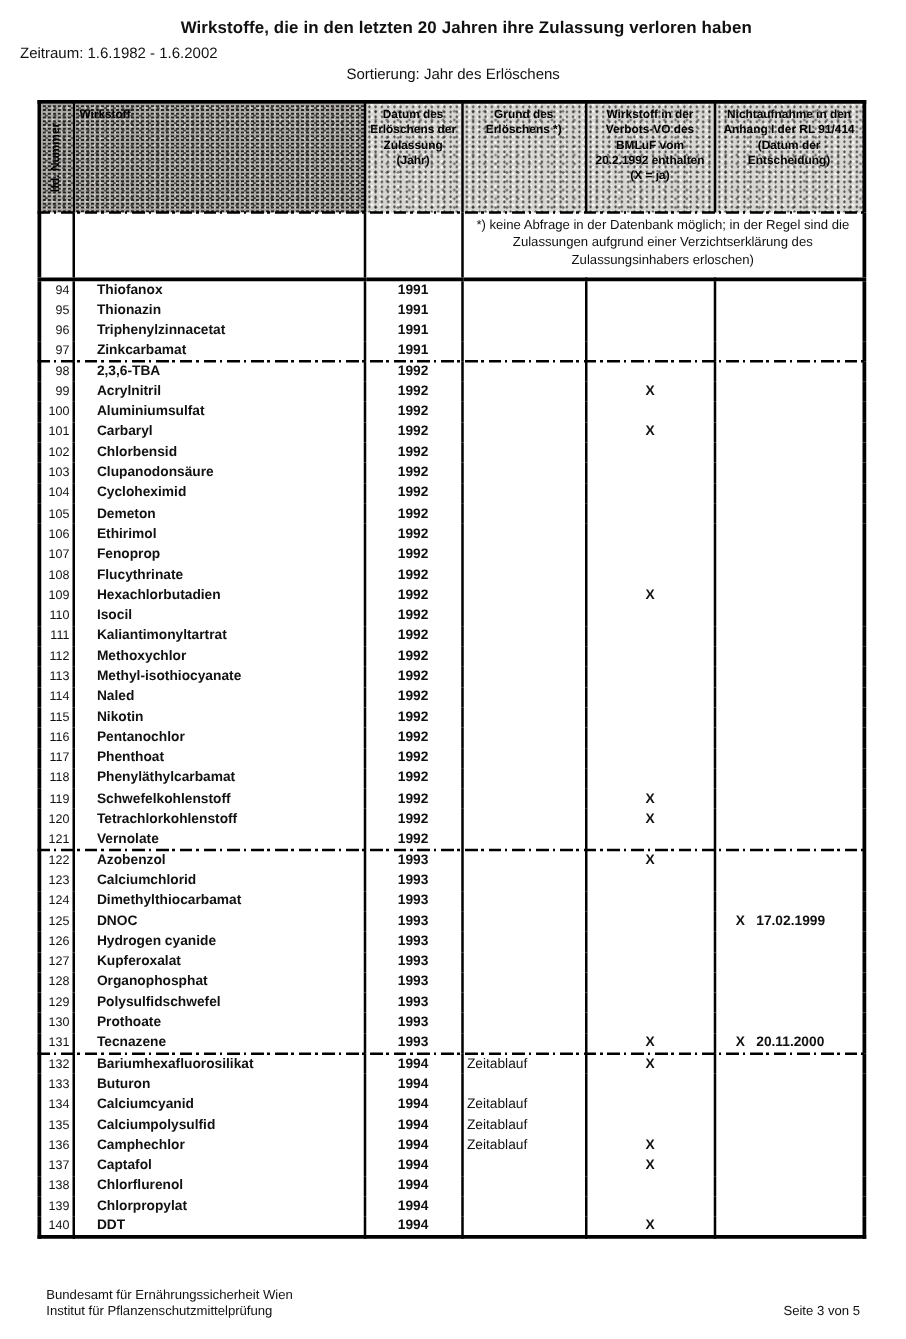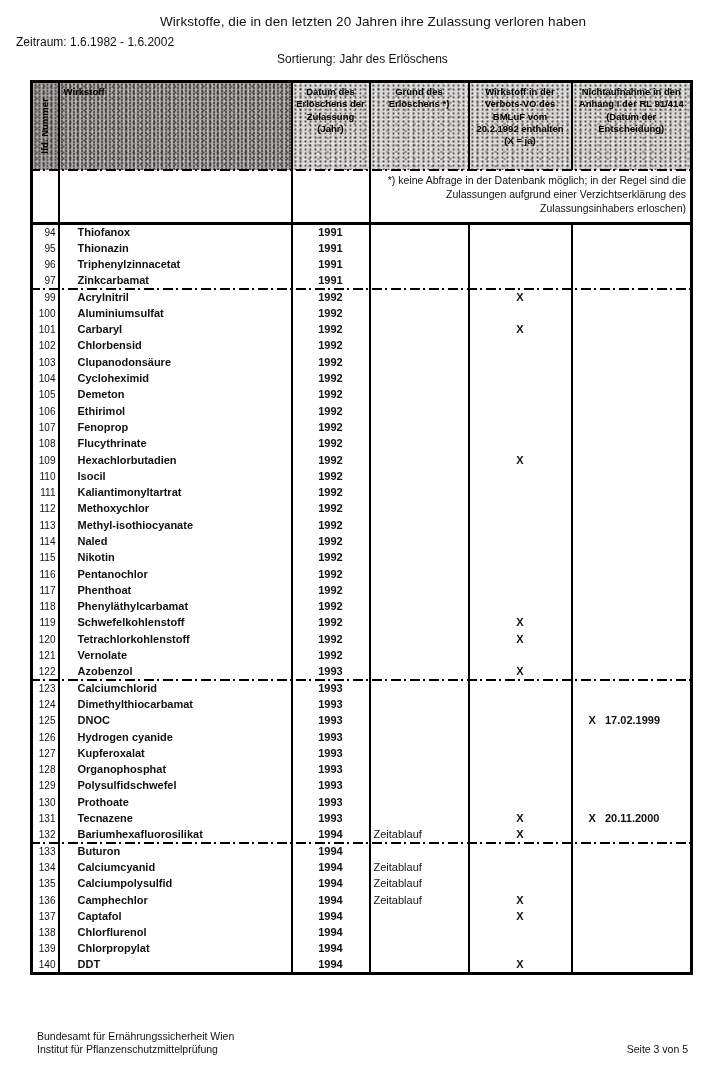--- a/index.html
+++ b/index.html
@@ -1,19 +1,19 @@
 <!DOCTYPE html>
 <html><head>
 <meta charset="utf-8">
 <style>
   * { margin:0; padding:0; box-sizing:border-box; }
   body { background:#ffffff; font-family:"Liberation Sans", sans-serif; color:#111; }
   .page { position:relative; width:725px; height:1071px; background:#fff; overflow:hidden; }
 
-  .title   { position:absolute; top:14px;  left:0; width:100%; text-align:center; font-size:13.5px; font-weight:normal; letter-spacing:.1px;padding-left:21px; }
+  .title   { position:absolute; top:14px;  left:0; width:100%; text-align:center; font-size:13.5px; font-weight:bold; letter-spacing:.1px;padding-left:21px; }
   .sub1    { position:absolute; top:35px;  left:16px; width:100%; text-align:left; font-size:12px; }
   .sub2    { position:absolute; top:52px;  left:0; width:100%; text-align:center; font-size:12px; }
 
   table.main { position:absolute; top:80px; left:30px; width:660px; border-collapse:collapse; table-layout:fixed; border:3px solid #000; }
   col.w-num    { width:27px; }
   col.w-name   { width:233px; }
   col.w-year   { width:78px; }
   col.w-reason { width:99px; }
   col.w-verbot { width:103px; }
   col.w-anhang { width:120px; }
@@ -38,21 +38,21 @@
   .noise-dark {
     background-color:#aba8a4;
     background-image:
       radial-gradient(rgba(0,0,0,0.8) 1.2px, transparent 1.5px),
       radial-gradient(rgba(0,0,0,0.55) 1px, transparent 1.3px),
       radial-gradient(rgba(255,255,255,0.5) 1px, transparent 1.4px);
     background-size:4px 3px, 7px 6px, 6px 5px;
   }
 
   tr.note-row td { height:54px; vertical-align:top; border-bottom:3px solid #000; }
-  td.note { font-size:10.5px; line-height:1.35; padding:3px 4px; text-align:right; }
+  td.note { font-size:10.5px; line-height:1.35; padding:3px 4px; text-align:center; }
 
   tbody td { height:16.3px; line-height:15px; font-size:11px; vertical-align:middle; white-space:nowrap; }
   td.c-num    { text-align:right; padding-right:2px; font-size:10px; }
   td.c-name   { font-weight:bold; padding-left:18px; }
   td.c-year   { font-weight:bold; text-align:center; }
   td.c-reason { padding-left:3px; }
   td.c-verbot { text-align:center; font-weight:bold; }
   td.c-anhang { padding-left:16px; font-weight:bold; white-space:pre; }
 
   .dashline { position:absolute; height:2px; background-image:repeating-linear-gradient(90deg,#000 0 10px, transparent 10px 13px, #000 13px 15px, transparent 15px 19px); }
@@ -125,20 +125,28 @@
         </tr>
         <tr class="data-row divider">
           <td class="c-num">97</td>
           <td class="c-name">Zinkcarbamat</td>
           <td class="c-year">1991</td>
           <td class="c-reason"></td>
           <td class="c-verbot"></td>
           <td class="c-anhang"></td>
         </tr>
         <tr class="data-row">
+          <td class="c-num">98</td>
+          <td class="c-name">2,3,6-TBA</td>
+          <td class="c-year">1992</td>
+          <td class="c-reason"></td>
+          <td class="c-verbot"></td>
+          <td class="c-anhang"></td>
+        </tr>
+        <tr class="data-row">
           <td class="c-num">99</td>
           <td class="c-name">Acrylnitril</td>
           <td class="c-year">1992</td>
           <td class="c-reason"></td>
           <td class="c-verbot">X</td>
           <td class="c-anhang"></td>
         </tr>
         <tr class="data-row">
           <td class="c-num">100</td>
           <td class="c-name">Aluminiumsulfat</td>

